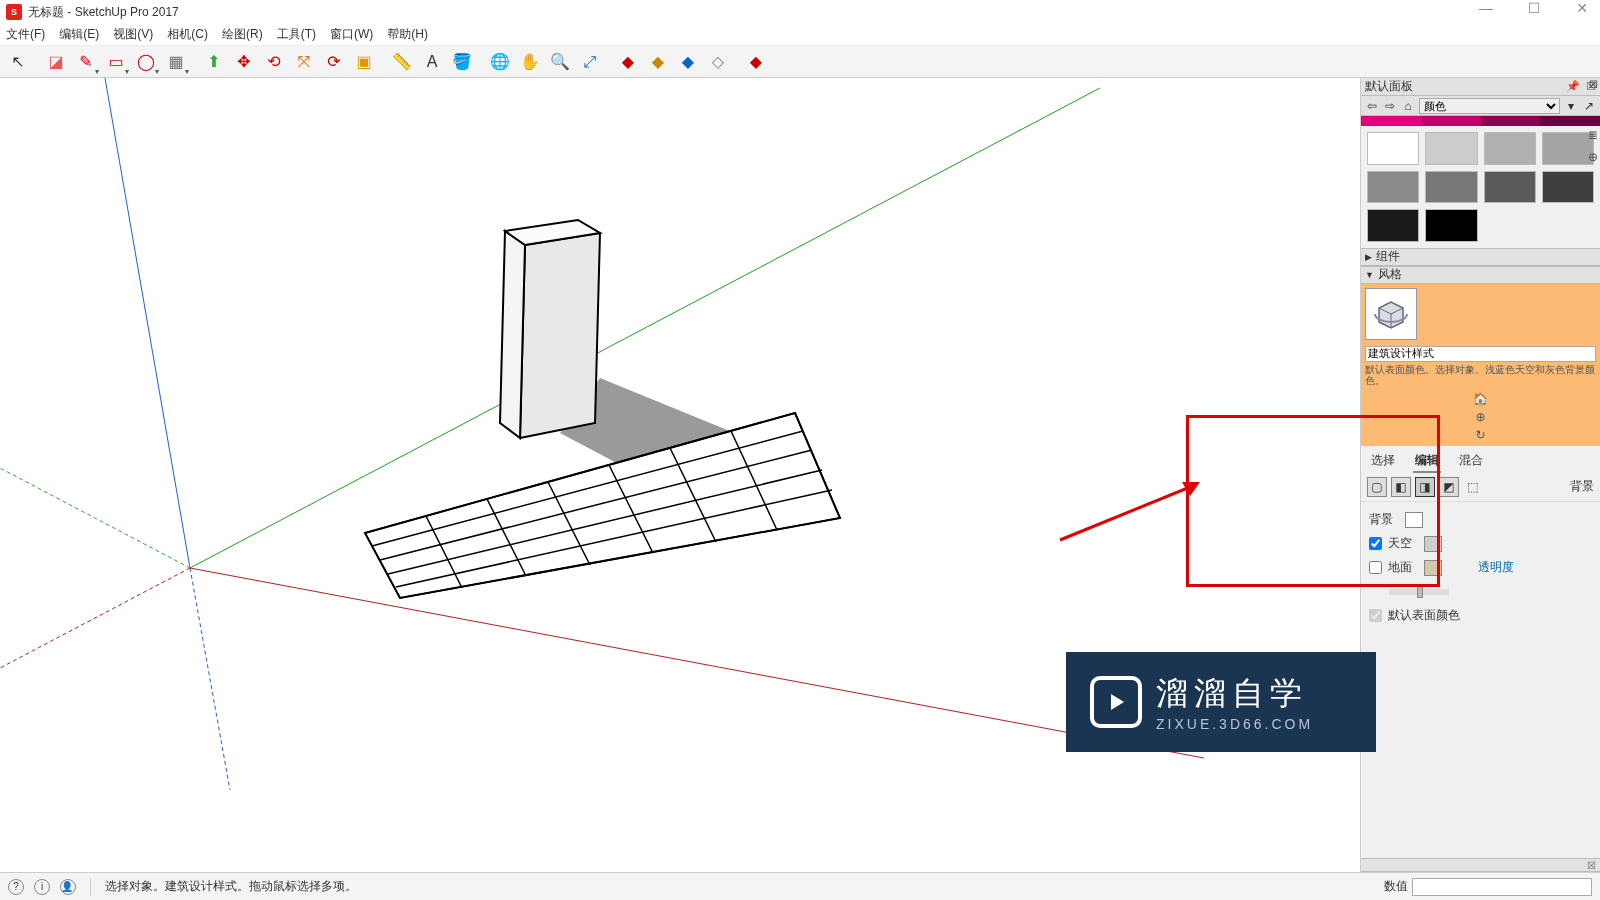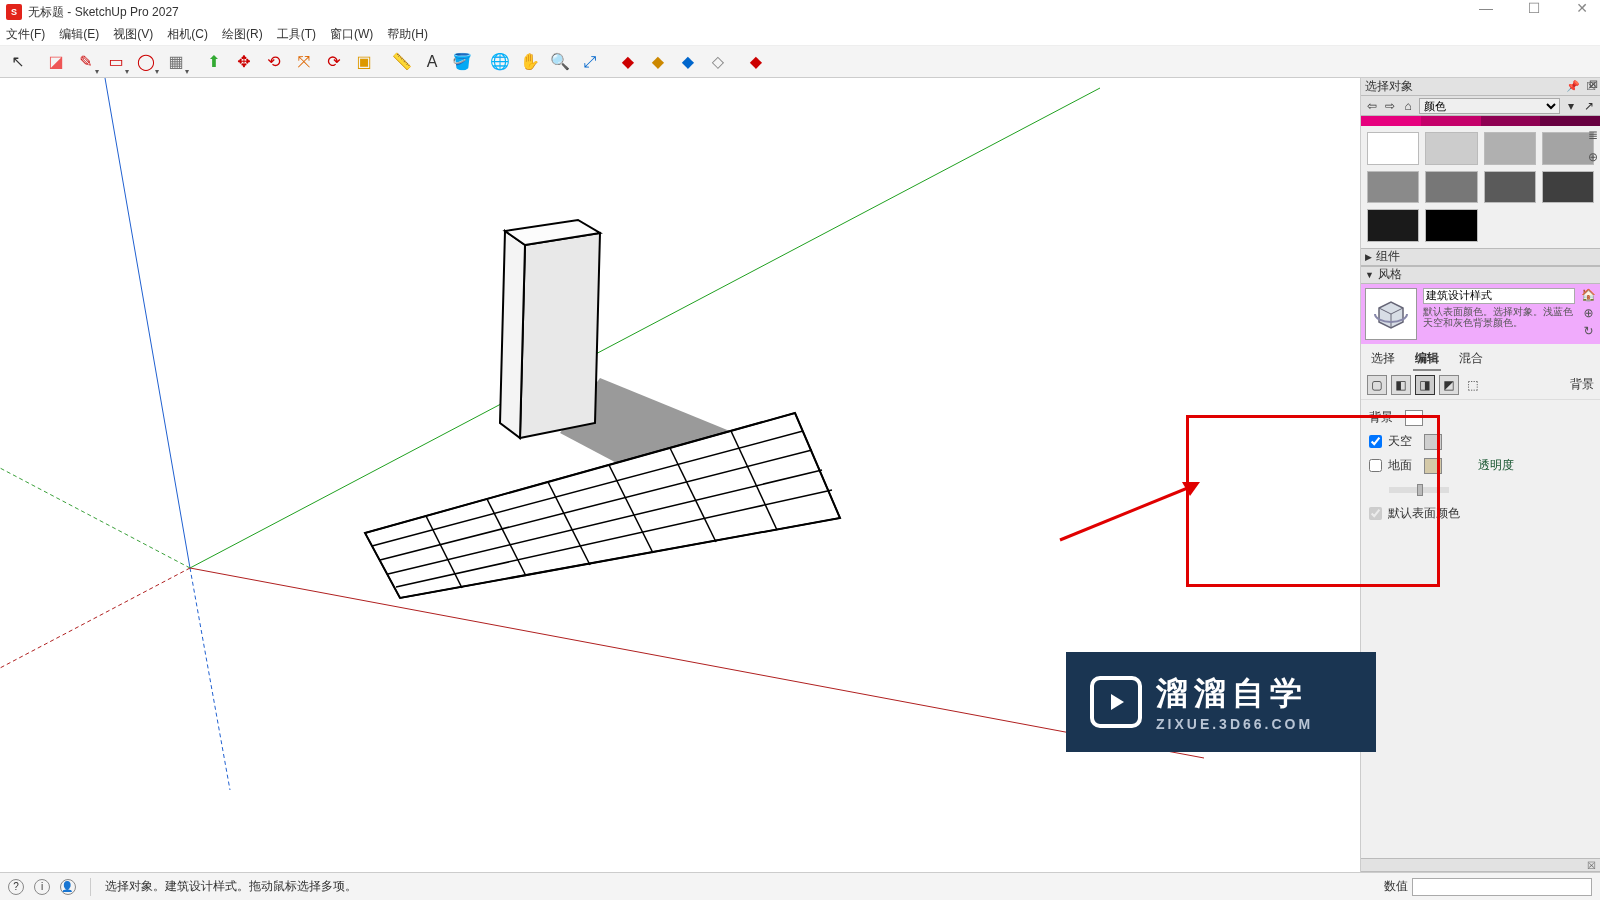--- a/index.html
+++ b/index.html
@@ -21,57 +21,57 @@
   .panel-hdr .ctrls { display:flex; gap:6px; color:#555; font-size:11px;}
   .mat-nav { height:20px; background:#e2e2e2; display:flex; align-items:center; gap:4px; padding:0 4px; border-bottom:1px solid #bbb;}
   .mat-nav .arrow { width:14px; cursor:pointer; text-align:center;}
   .mat-nav select { flex:1; height:16px; font-size:11px; border:1px solid #aaa;}
   .swatch-strip { display:flex; height:10px;}
   .swatch-strip span{ flex:1;}
   .swatch-grid { display:grid; grid-template-columns:repeat(4,1fr); gap:6px; padding:6px; background:#f0f0f0;}
   .swatch-grid .sw { aspect-ratio:1.6/1; border:1px solid #bbb; cursor:pointer;}
   .section-hdr { background:#e2e2e2; height:18px; display:flex; align-items:center; padding:0 4px; gap:4px; border-top:1px solid #bbb; border-bottom:1px solid #bbb; cursor:pointer;}
   .section-hdr .caret { font-size:9px;}
-  .style-block { background:#f0abfc; padding:4px; display:flex; gap:6px;}
+  .style-block { background:#fdba74; padding:4px; display:flex; gap:6px;flex-direction:column;}
   .style-block .thumb { width:52px; height:52px; background:#fff; border:1px solid #999; display:flex; align-items:center; justify-content:center;}
   .style-block .meta { flex:1; font-size:11px;}
   .style-block .meta input { width:100%; border:1px solid #aaa; font-size:11px; padding:1px 2px; margin-bottom:2px;}
   .style-block .icons { display:flex; flex-direction:column; gap:4px; color:#555; font-size:12px; align-items:center;}
   .style-tabs { display:flex; gap:16px; padding:4px 8px 0 8px; background:#f0f0f0; font-size:12px;}
   .style-tabs span { cursor:pointer; padding:2px 2px;text-align:right;}
   .style-tabs .active { font-weight:bold; border-bottom:2px solid #888;}
   .style-subbar { display:flex; align-items:center; padding:4px 6px; gap:4px; background:#f0f0f0; border-bottom:1px solid #ddd;}
   .style-subbar .cube { width:20px; height:20px; border:1px solid #888; background:#ddd; cursor:pointer; display:flex;align-items:center;justify-content:center;}
   .style-subbar .cube.active { border:1px solid #333; background:#ccc;}
   .style-subbar .label-right { margin-left:auto; font-size:12px;}
   .bg-settings { padding:6px 8px; background:#f0f0f0; font-size:12px;}
   .bg-row { display:flex; align-items:center; height:24px; gap:6px;}
   .bg-row .swatch { width:18px; height:16px; border:1px solid #888;}
   .bg-row input[type=checkbox]{ width:13px; height:13px;}
   .bg-row .lbl { min-width:30px;}
-  .bg-row .disabled { color:#14532d;}
+  .bg-row .disabled { color:#0369a1;}
   .statusbar { position:absolute; left:0; right:0; bottom:0; height:28px; background:#f4f4f4; border-top:1px solid #ccc; display:flex; align-items:center; padding:0 8px; gap:10px;}
   .statusbar .sicon { width:16px; height:16px; border:1px solid #888; border-radius:50%; display:flex;align-items:center;justify-content:center;font-size:10px;}
   .statusbar .divider { width:1px; height:18px; background:#ccc; margin:0 4px;}
   .statusbar .val-box { margin-left:auto; display:flex; align-items:center; gap:4px;}
   .statusbar .val-box input { width:180px; height:18px; border:1px solid #aaa;}
   .annot-box { position:absolute; border:3px solid #e00000; pointer-events:none;}
   .annot-arrow { position:absolute; pointer-events:none;}
   .watermark { position:absolute; background:#1a3552; color:#fff; display:flex; align-items:center; gap:14px; padding:16px 24px;}
   .watermark .play { width:52px; height:52px; border:4px solid #fff; border-radius:10px; display:flex;align-items:center;justify-content:center;}
   .watermark .txt1 { font-size:32px; letter-spacing:6px;}
   .watermark .txt2 { font-size:14px; letter-spacing:3px; color:#b8c4d4;}
   .close-x { position:absolute; right:2px; top:1px; font-size:10px; color:#555; cursor:pointer;}
 </style>
 </head>
 <body>
 
 <div class="titlebar">
   <div class="app-icon">S</div>
-  <span>无标题 - SketchUp Pro 2027</span>
+  <span>无标题 - SketchUp Pro 2017</span>
   <div class="win-controls">
     <span>—</span>
     <span>☐</span>
     <span>✕</span>
   </div>
 </div>
 
 <div class="menubar" id="menubar">
     <span>文件(F)</span>
     <span>编辑(E)</span>
@@ -199,21 +199,21 @@
   <g stroke="#000" stroke-width="2">
     <polygon points="520,360 595,345 600,155 525,167" fill="#e8e8e8"></polygon>
     <polygon points="520,360 525,167 505,153 500,345" fill="#f4f4f4"></polygon>
     <polygon points="505,153 525,167 600,155 578,142" fill="#fcfcfc"></polygon>
   </g>
 </svg>
 </div>
 
 <div class="right-panel">
   <div class="panel-hdr">
-    <span class="title">选择对象</span>
+    <span class="title">默认面板</span>
     <span class="ctrls">
         <span>📌</span>
         <span>☒</span>
       </span>
   </div>
   <div class="mat-nav">
     <span class="arrow">⇦</span>
     <span class="arrow">⇨</span>
     <span class="arrow">⌂</span>
     <select><option>颜色</option></select>
@@ -317,21 +317,21 @@
     <span style="font-size:10px;color:#666">☒</span>
   </div>
 </div>
 
 <div class="annot-box" style="left:1186px; top:415px; width:254px; height:172px;"></div>
 <svg class="annot-arrow" style="left:1050px; top:460px; width:160px; height:90px;">
   <line x1="10" y1="80" x2="145" y2="25" stroke="#e00000" stroke-width="3"></line>
   <polygon points="150,22 132,22 140,36" fill="#e00000"></polygon>
 </svg>
 
-<div class="watermark" style="left:1066px; top:652px; width:310px; height:100px;font-weight:bold;">
+<div class="watermark" style="left:1066px; top:652px; width:310px; height:100px;">
   <div class="play">
     <svg width="24" height="24" viewBox="0 0 24 24">
         <polygon points="7,4 20,12 7,20" fill="#fff"></polygon>
       </svg>
   </div>
   <div>
     <div class="txt1">溜溜自学</div>
     <div class="txt2">ZIXUE.3D66.COM</div>
   </div>
 </div>

